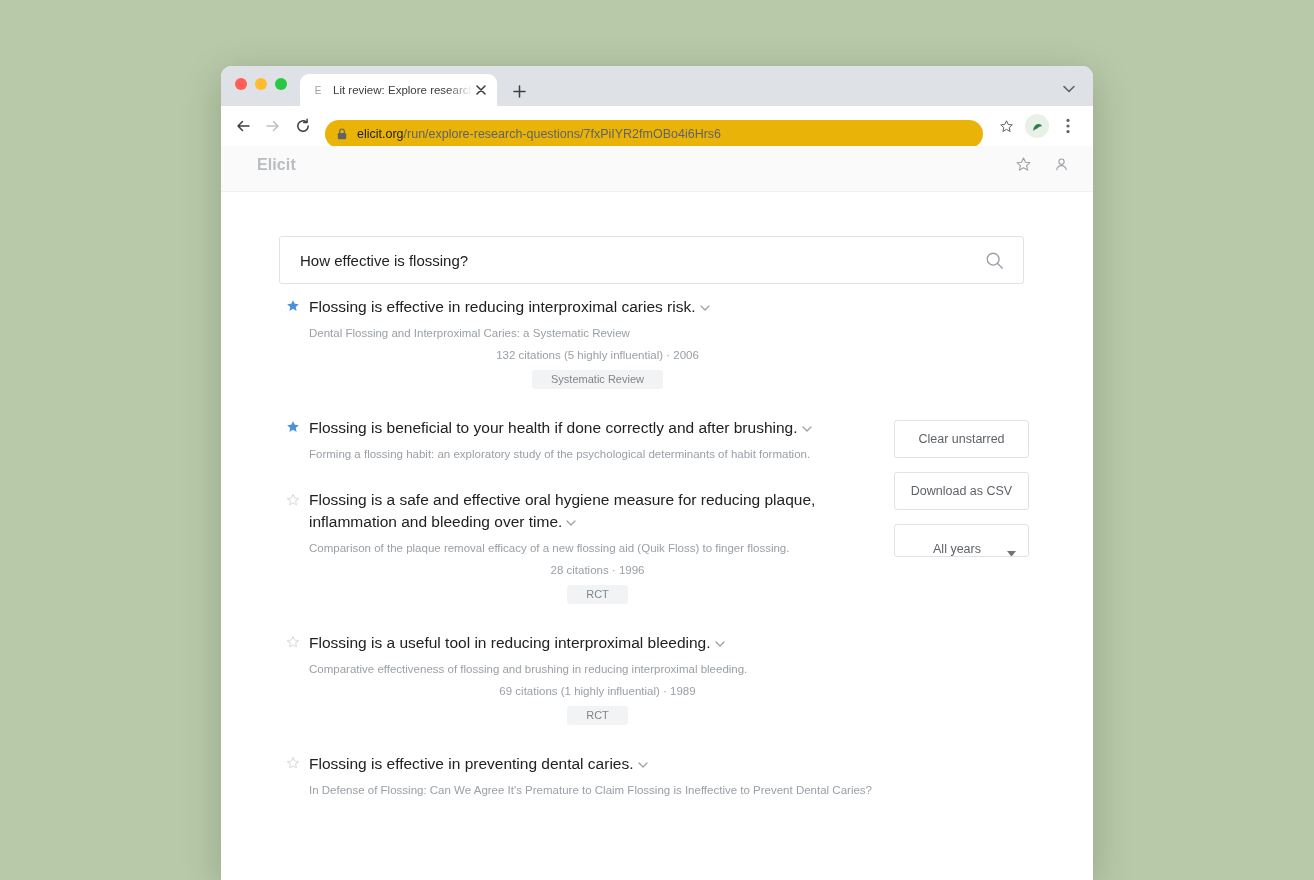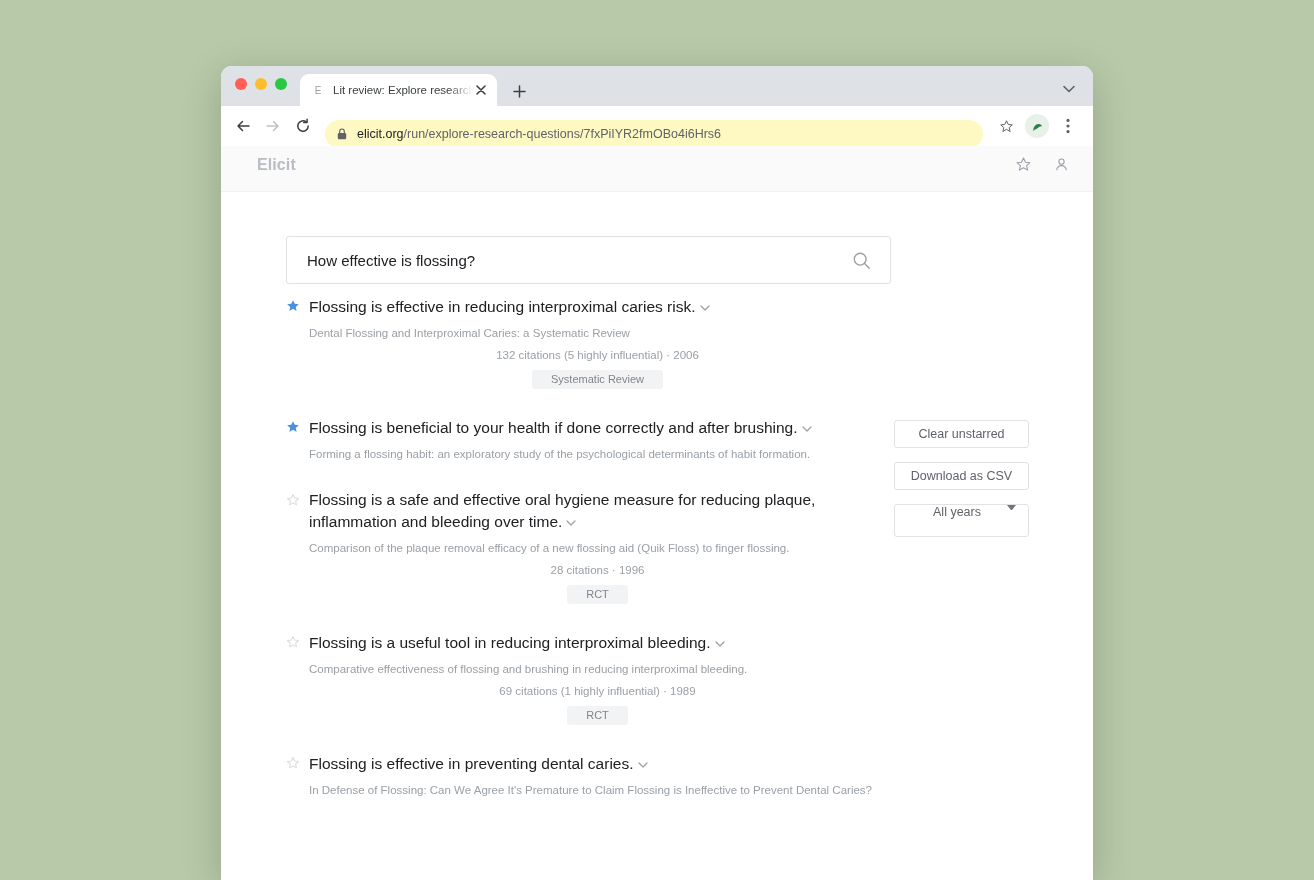--- a/index.html
+++ b/index.html
@@ -123,21 +123,21 @@
     border-radius: 50%;
     color: #3c4043;
     flex: 0 0 28px;
   }
   .nav-btn.disabled { color: #bdc1c6; }
 
   .omnibox {
     flex: 1 1 auto;
     height: 28px;
     margin: 16px 8px 0 6px;
-    background: #fef9c3;
+    background: #eab308;
     border-radius: 14px;
     display: flex;
     align-items: center;
     padding: 0 12px;
     gap: 9px;
     overflow: hidden;
   }
   .lock-icon { flex: 0 0 11px; color: #5f6368; display: flex; align-items: center; }
   .url-text {
     font-size: 12.5px;
@@ -193,23 +193,23 @@
   }
   .hdr-icon { width: 20px; height: 20px; display: flex; align-items: center; justify-content: center; }
 
   .page-body {
     position: relative;
     padding: 0;
   }
 
   .search-row {
     position: absolute;
-    left: 65px;
+    left: 58px;
     top: 44px;
-    width: 605px;
+    width: 745px;
   }
   .search-box {
     height: 48px;
     border: 1px solid #dfe1e5;
     border-radius: 3px;
     background: #fff;
     display: flex;
     align-items: center;
     padding: 0 18px 0 20px;
   }
@@ -278,38 +278,38 @@
   .side-actions {
     position: absolute;
     left: 673px;
     top: 228px;
     width: 135px;
     display: flex;
     flex-direction: column;
     gap: 14px;
   }
   .side-btn {
-    height: 28px;
+    height: 38px;
     border: 1px solid #e0e2e5;
     border-radius: 3px;
     background: #fff;
     font-size: 12.5px;
     color: #5f6368;
     font-family: "Liberation Sans", sans-serif;
     display: flex;
     align-items: center;
     justify-content: center;
   }
   .side-select {
     height: 33px;
     border: 1px solid #e0e2e5;
     border-radius: 3px;
     background: #fff;
     display: flex;
-    align-items: flex-start;
+    align-items: flex-end;
     padding: 0 12px;
     position: relative;
   }
   .side-select .sel-label {
     flex: 1 1 auto;
     text-align: center;
     font-size: 12.5px;
     color: #5f6368;
   }
   .caret {

